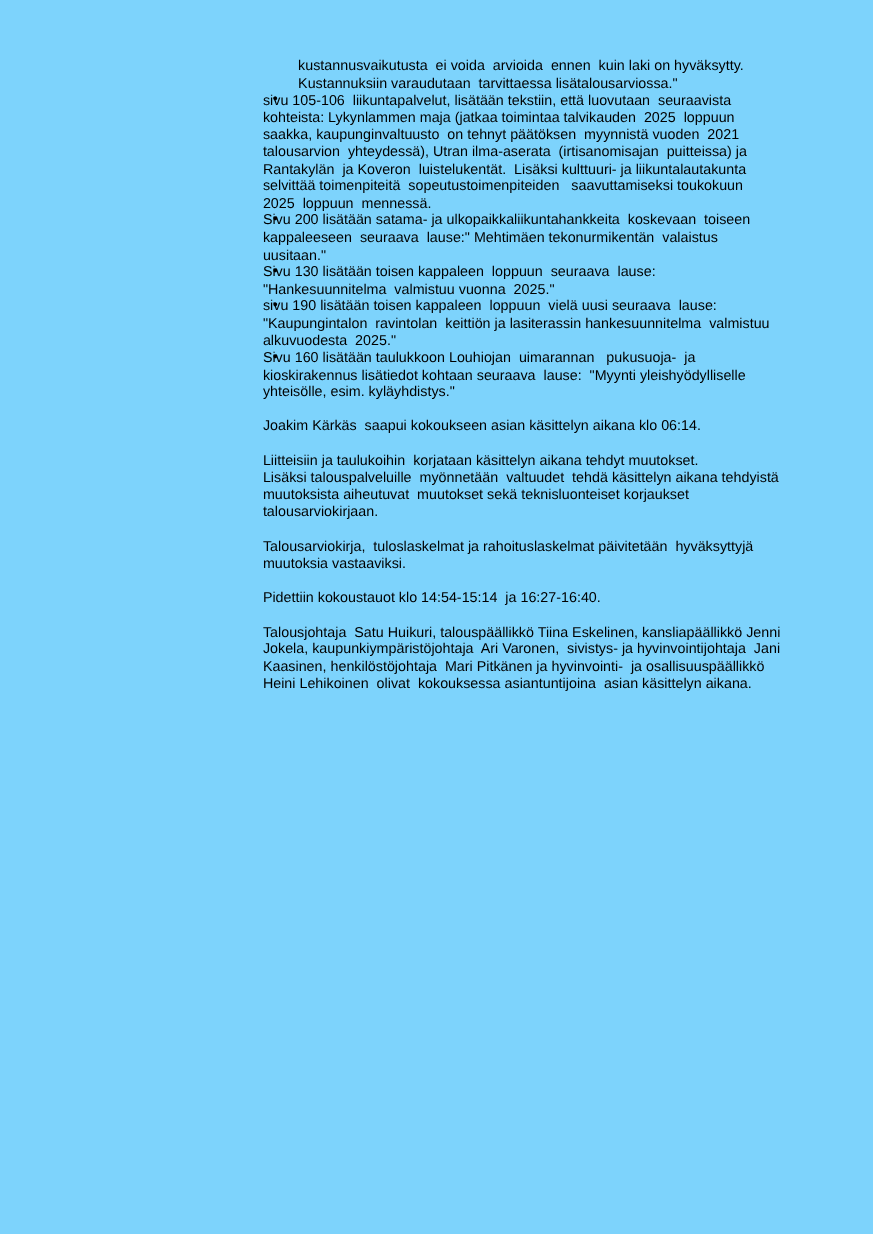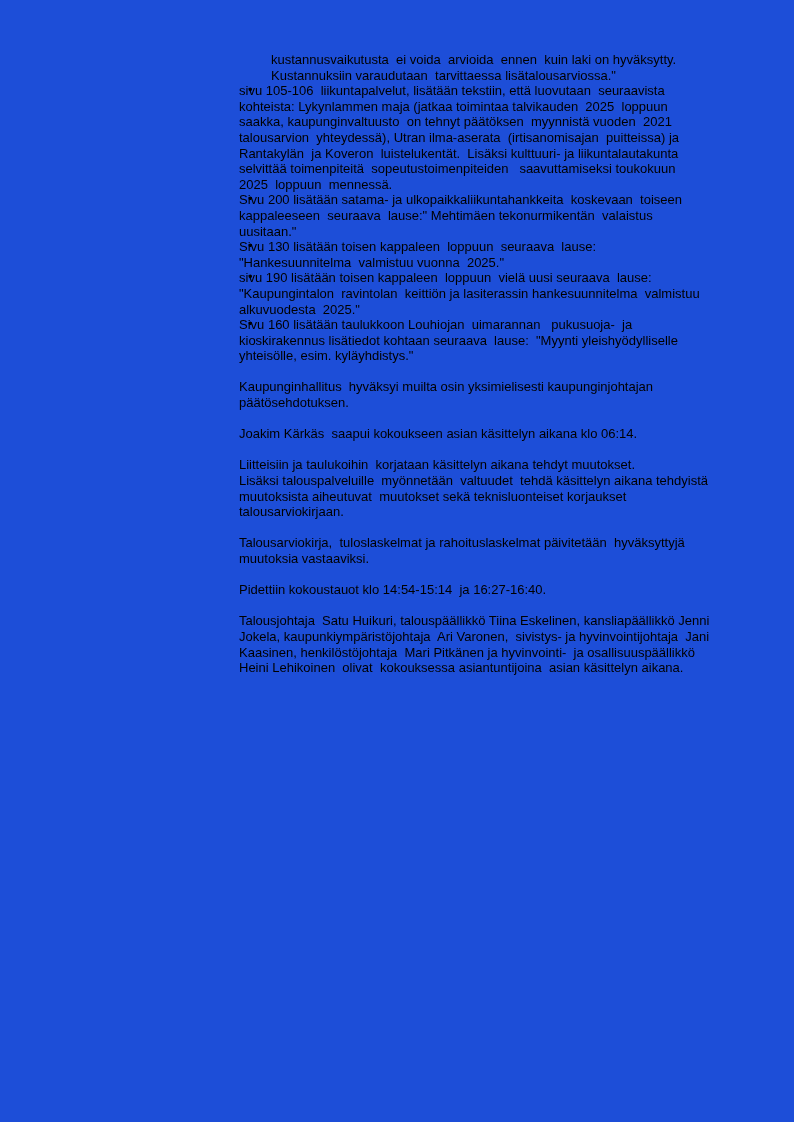--- a/index.html
+++ b/index.html
@@ -4,21 +4,21 @@
 <style>
   html, body {
     margin: 0;
     padding: 0;
     background: #ffffff;
   }
   .page {
     position: relative;
     width: 794px;
     height: 1122px;
-    background: #1d4ed8;
+    background: #7dd3fc;
     overflow: hidden;
     font-family: "Liberation Sans", "DejaVu Sans", sans-serif;
     font-size: 13px;
     line-height: 15.6px;
     color: #000000;
     -webkit-font-smoothing: antialiased;
   }
   .content {
     position: absolute;
     left: 239px;
@@ -86,22 +86,20 @@
 alkuvuodesta  2025."</div>
     </div>
 
     <div class="bullet-item">
       <span class="bullet-marker">•</span>
       <div class="bullet-text">Sivu 160 lisätään taulukkoon Louhiojan  uimarannan   pukusuoja-  ja
 kioskirakennus lisätiedot kohtaan seuraava  lause:  "Myynti yleishyödylliselle
 yhteisölle, esim. kyläyhdistys."</div>
     </div>
 
-    <div class="para">Kaupunginhallitus  hyväksyi muilta osin yksimielisesti kaupunginjohtajan
-päätösehdotuksen.</div>
     <div class="para">Joakim Kärkäs  saapui kokoukseen asian käsittelyn aikana klo 06:14.</div>
     <div class="para">Liitteisiin ja taulukoihin  korjataan käsittelyn aikana tehdyt muutokset.
 Lisäksi talouspalveluille  myönnetään  valtuudet  tehdä käsittelyn aikana tehdyistä
 muutoksista aiheutuvat  muutokset sekä teknisluonteiset korjaukset
 talousarviokirjaan.</div>
     <div class="para">Talousarviokirja,  tuloslaskelmat ja rahoituslaskelmat päivitetään  hyväksyttyjä
 muutoksia vastaaviksi.</div>
     <div class="para">Pidettiin kokoustauot klo 14:54-15:14  ja 16:27-16:40.</div>
     <div class="para">Talousjohtaja  Satu Huikuri, talouspäällikkö Tiina Eskelinen, kansliapäällikkö Jenni
 Jokela, kaupunkiympäristöjohtaja  Ari Varonen,  sivistys- ja hyvinvointijohtaja  Jani

